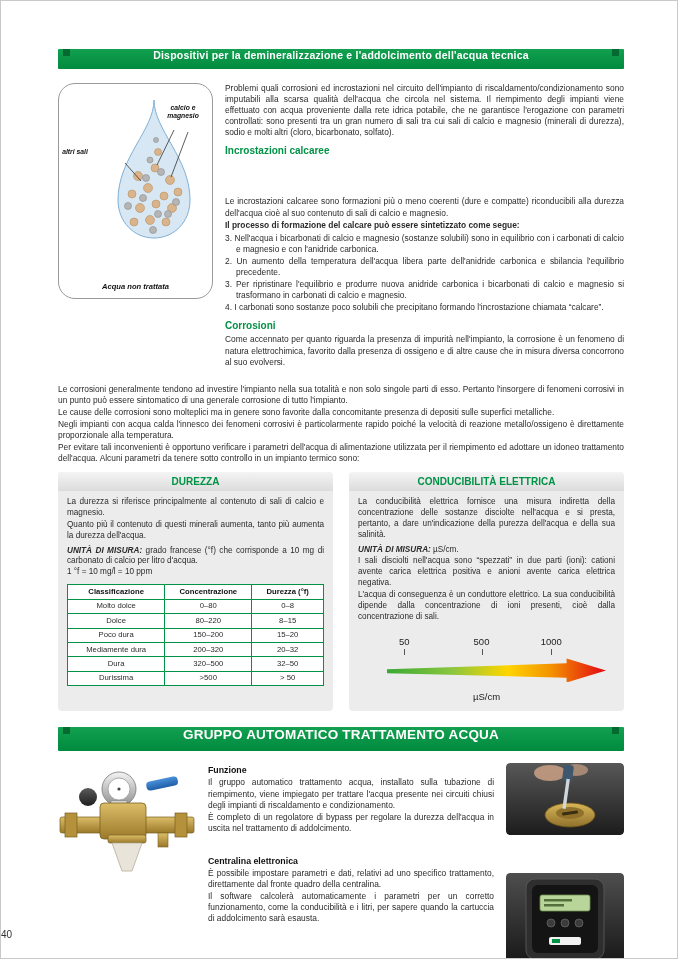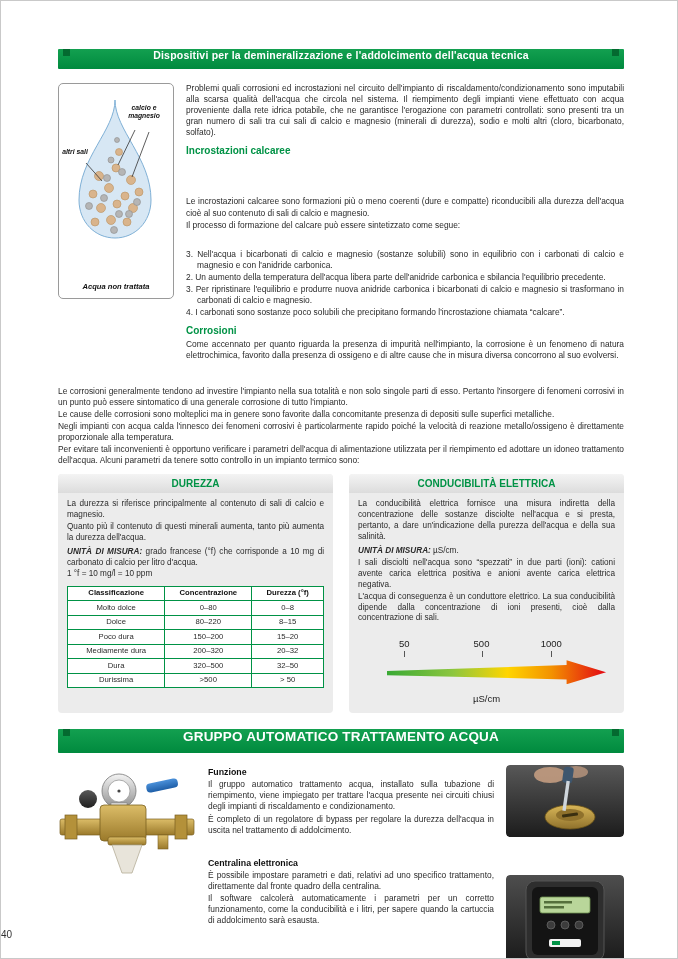--- a/index.html
+++ b/index.html
@@ -14,21 +14,21 @@
   .banner .btitle{flex:1;text-align:center;color:#fff;font-weight:bold;font-size:10.5px;letter-spacing:.2px;}
   .banner.big{height:24px;margin-top:16px;}
   .banner.big .btitle{font-size:13.5px;}
   
   p{margin:0 0 4px;font-size:8.4px;line-height:1.32;text-align:justify;}
   .greenhead{color:#009245;font-weight:bold;font-size:10px;margin:7px 0 3px;}
   .numitem{font-size:8.4px;line-height:1.32;text-align:justify;padding-left:11px;text-indent:-11px;margin-bottom:1px;}
   .unitlabel{font-weight:bold;font-style:italic;}
   
   .topcols{display:flex;gap:12px;margin-top:14px;}
-  .figbox{flex:none;width:114px;height:214px;border:1px solid #9a9a9a;border-radius:5px;position:relative;background:#fff;}
+  .figbox{flex:none;width:114px;height:214px;border:1px solid #9a9a9a;border-radius:17px;position:relative;background:#fff;padding-left:39px;}
   .figbox .flabel{position:absolute;font-size:6.8px;font-weight:bold;font-style:italic;line-height:1.15;text-align:center;color:#111;}
   .figbox .fcaption{position:absolute;bottom:7px;left:0;right:0;text-align:center;font-size:7.6px;font-weight:bold;font-style:italic;color:#111;}
   .topright{flex:1;}
   
   .panels{display:flex;gap:16px;margin-top:8px;align-items:stretch;}
   .panel{flex:1;background:#ececec;border-radius:4px;padding:0 9px 9px;box-sizing:border-box;}
   .panel-title{margin:0 -9px 6px;padding:4px 0;text-align:center;color:#009245;font-weight:bold;font-size:10px;
     background:linear-gradient(#f4f4f4,#dcdcdc);border-radius:4px 4px 0 0;}
   .panel p{font-size:8.2px;}
   table.hard{border-collapse:collapse;width:100%;background:#fff;margin-top:6px;}
@@ -108,32 +108,32 @@
       <div class="flabel" style="top:20px;right:2px;width:54px;">calcio e magnesio</div>
       <div class="flabel" style="top:64px;left:1px;width:30px;">altri sali</div>
       <div class="fcaption">Acqua non trattata</div>
     </div>
 
     <div class="topright">
       <p>Problemi quali corrosioni ed incrostazioni nel circuito dell'impianto di riscaldamento/condizionamento sono imputabili alla scarsa qualità dell'acqua che circola nel sistema. Il riempimento degli impianti viene effettuato con acqua proveniente dalla rete idrica potabile, che ne garantisce l'erogazione con parametri controllati: sono presenti tra un gran numero di sali tra cui sali di calcio e magnesio (minerali di durezza), sodio e molti altri (cloro, bicarbonato, solfato).</p>
 
       <div class="greenhead">Incrostazioni calcaree</div>
       <p style="margin-bottom:1px;margin-top:40px;">Le incrostazioni calcaree sono formazioni più o meno coerenti (dure e compatte) riconducibili alla durezza dell'acqua cioè al suo contenuto di sali di calcio e magnesio.</p>
-      <p style="margin-bottom:18px;">Il processo di formazione del calcare può essere sintetizzato come segue:</p>
+      <p style="margin-bottom:2px;font-weight:bold;">Il processo di formazione del calcare può essere sintetizzato come segue:</p>
       <div class="numitem">3. Nell'acqua i bicarbonati di calcio e magnesio (sostanze solubili) sono in equilibrio con i carbonati di calcio e magnesio e con l'anidride carbonica.</div>
       <div class="numitem">2. Un aumento della temperatura dell'acqua libera parte dell'anidride carbonica e sbilancia l'equilibrio precedente.</div>
       <div class="numitem">3. Per ripristinare l'equilibrio e produrre nuova anidride carbonica i bicarbonati di calcio e magnesio si trasformano in carbonati di calcio e magnesio.</div>
       <div class="numitem">4. I carbonati sono sostanze poco solubili che precipitano formando l'incrostazione chiamata “calcare”.</div>
 
       <div class="greenhead">Corrosioni</div>
       <p>Come accennato per quanto riguarda la presenza di impurità nell'impianto, la corrosione è un fenomeno di natura elettrochimica, favorito dalla presenza di ossigeno e di altre cause che in misura diversa concorrono al suo evolversi.</p>
     </div>
   </div>
 
-  <div style="margin-top:20px;">
+  <div style="margin-top:12px;">
     <p style="margin-bottom:1px;">Le corrosioni generalmente tendono ad investire l'impianto nella sua totalità e non solo singole parti di esso. Pertanto l'insorgere di fenomeni corrosivi in un punto può essere sintomatico di una generale corrosione di tutto l'impianto.</p>
     <p style="margin-bottom:1px;">Le cause delle corrosioni sono molteplici ma in genere sono favorite dalla concomitante presenza di depositi sulle superfici metalliche.</p>
     <p style="margin-bottom:1px;">Negli impianti con acqua calda l'innesco dei fenomeni corrosivi è particolarmente rapido poiché la velocità di reazione metallo/ossigeno è direttamente proporzionale alla temperatura.</p>
     <p>Per evitare tali inconvenienti è opportuno verificare i parametri dell'acqua di alimentazione utilizzata per il riempimento ed adottare un idoneo trattamento dell'acqua. Alcuni parametri da tenere sotto controllo in un impianto termico sono:</p>
   </div>
 
   <div class="panels">
 
     <div class="panel">
       <div class="panel-title">DUREZZA</div>

